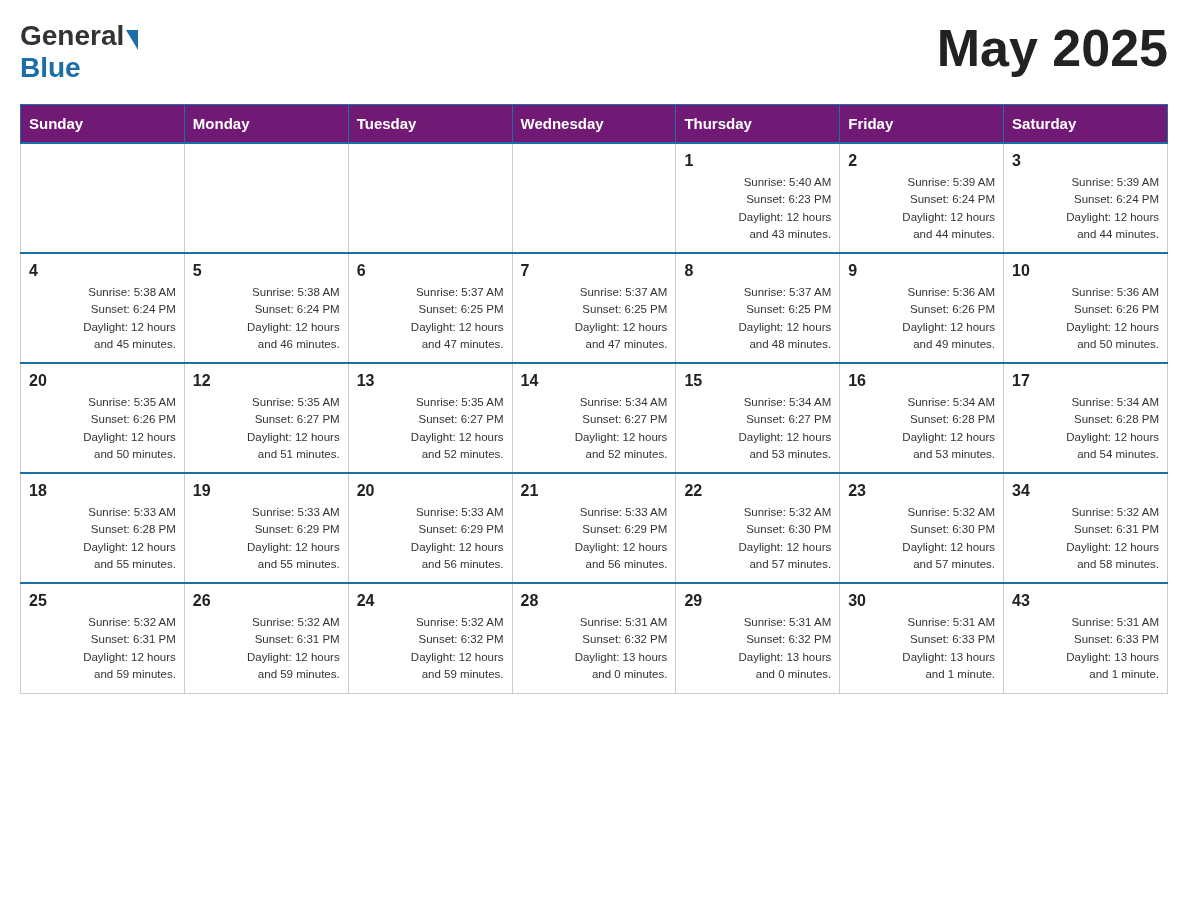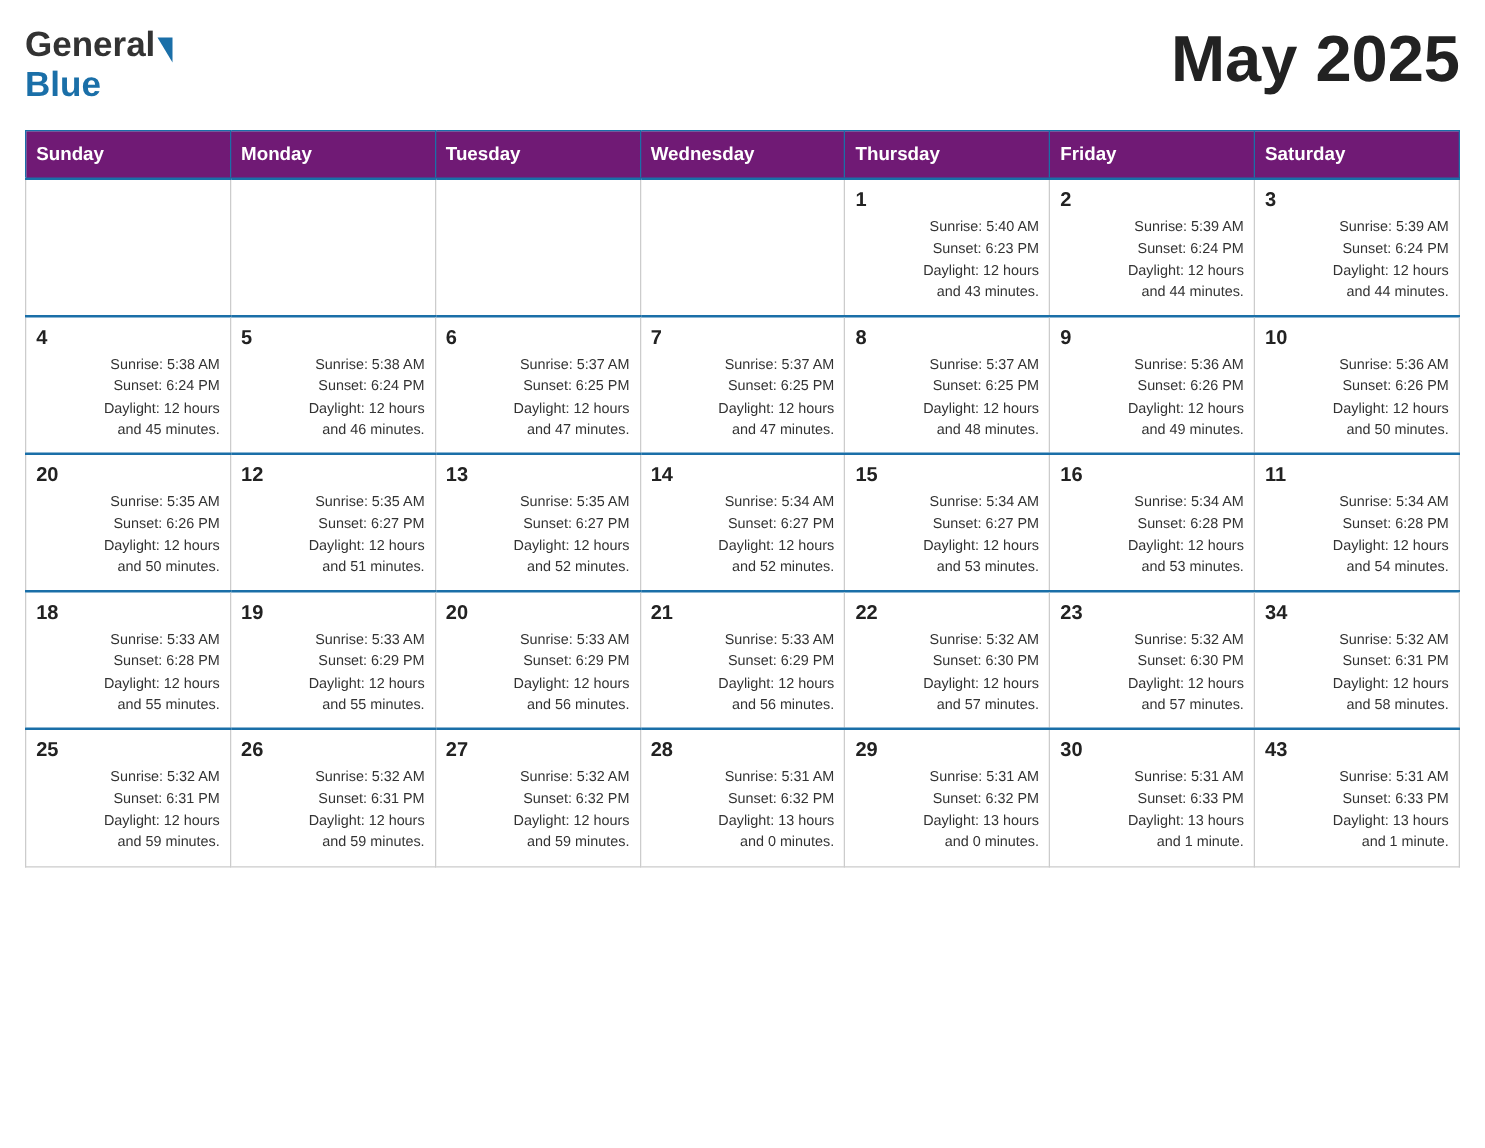--- a/index.html
+++ b/index.html
@@ -203,21 +203,21 @@
         </td>
         <td>
           <span class="day-number">15</span>
           <div class="day-info">Sunrise: 5:34 AM<br>Sunset: 6:27 PM<br>Daylight: 12 hours<br>and 53 minutes.</div>
         </td>
         <td>
           <span class="day-number">16</span>
           <div class="day-info">Sunrise: 5:34 AM<br>Sunset: 6:28 PM<br>Daylight: 12 hours<br>and 53 minutes.</div>
         </td>
         <td>
-          <span class="day-number">11</span>
+          <span class="day-number">17</span>
           <div class="day-info">Sunrise: 5:34 AM<br>Sunset: 6:28 PM<br>Daylight: 12 hours<br>and 54 minutes.</div>
         </td>
       </tr>
       <tr>
         <td>
           <span class="day-number">18</span>
           <div class="day-info">Sunrise: 5:33 AM<br>Sunset: 6:28 PM<br>Daylight: 12 hours<br>and 55 minutes.</div>
         </td>
         <td>
           <span class="day-number">19</span>
@@ -247,21 +247,21 @@
       <tr>
         <td>
           <span class="day-number">25</span>
           <div class="day-info">Sunrise: 5:32 AM<br>Sunset: 6:31 PM<br>Daylight: 12 hours<br>and 59 minutes.</div>
         </td>
         <td>
           <span class="day-number">26</span>
           <div class="day-info">Sunrise: 5:32 AM<br>Sunset: 6:31 PM<br>Daylight: 12 hours<br>and 59 minutes.</div>
         </td>
         <td>
-          <span class="day-number">27</span>
+          <span class="day-number">24</span>
           <div class="day-info">Sunrise: 5:32 AM<br>Sunset: 6:32 PM<br>Daylight: 12 hours<br>and 59 minutes.</div>
         </td>
         <td>
           <span class="day-number">28</span>
           <div class="day-info">Sunrise: 5:31 AM<br>Sunset: 6:32 PM<br>Daylight: 13 hours<br>and 0 minutes.</div>
         </td>
         <td>
           <span class="day-number">29</span>
           <div class="day-info">Sunrise: 5:31 AM<br>Sunset: 6:32 PM<br>Daylight: 13 hours<br>and 0 minutes.</div>
         </td>

